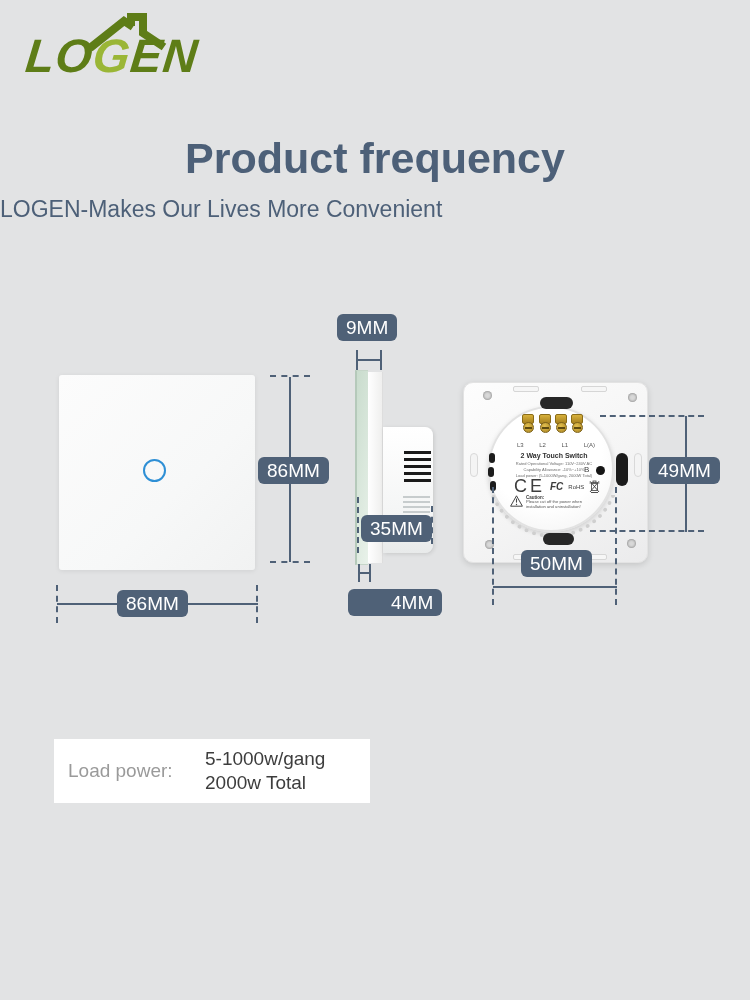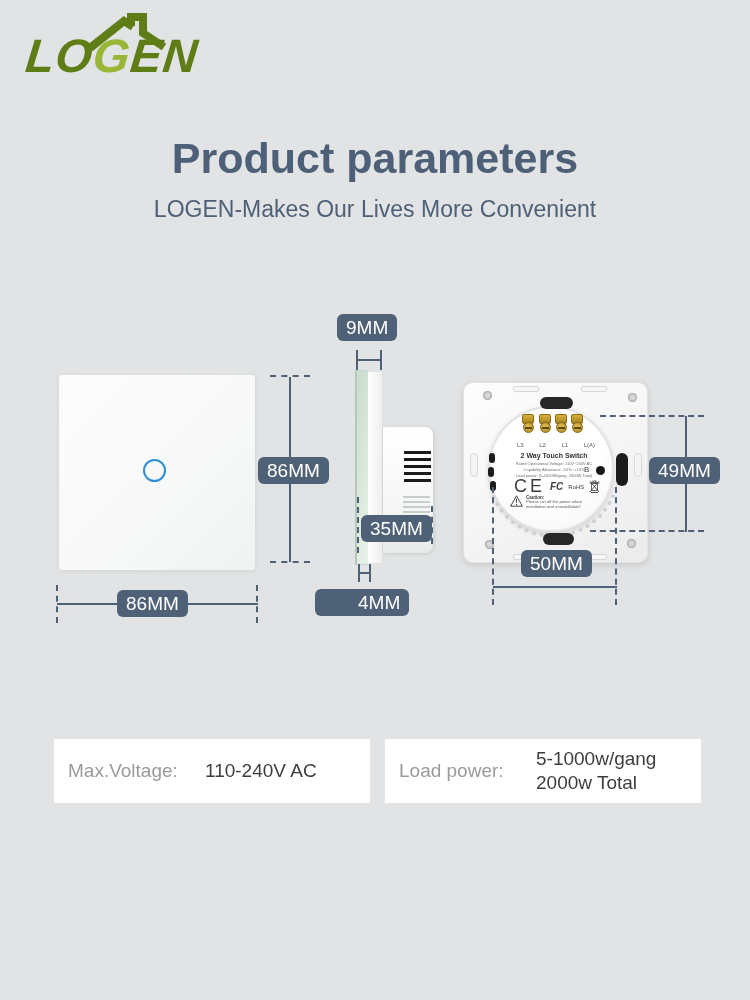--- a/index.html
+++ b/index.html
@@ -26,21 +26,21 @@
   }
   .logo-text .g{color:var(--logo-light);}
   .logo-roof{position:absolute;left:60px;top:2px;}
   
   .title{
     position:absolute;left:0;top:134px;width:750px;
     text-align:center;font-size:43px;font-weight:bold;color:var(--title);
   }
   .subtitle{
     position:absolute;left:0;top:196px;width:750px;
-    text-align:center;font-size:23px;font-weight:normal;color:var(--title);
+    text-align:left;font-size:23px;font-weight:normal;color:var(--title);
   }
   
   .badge{
     position:absolute;background:var(--accent);color:#fff;
     font-size:19px;line-height:1;padding:4px 9px;border-radius:6px;
     white-space:nowrap;z-index:6;
   }
   .solid-v{position:absolute;width:2px;background:var(--accent);z-index:4;}
   .solid-h{position:absolute;height:2px;background:var(--accent);z-index:4;}
   .dash-v{position:absolute;width:0;border-left:2px dashed var(--accent);z-index:4;}
@@ -169,21 +169,21 @@
 <div class="logo">
   <div class="logo-text">
     <span>LO</span><span class="g">G</span><span>EN</span>
   </div>
   <svg class="logo-roof" width="86" height="40" viewBox="0 0 86 40">
     <polyline points="6,36 40,9 49,15" fill="none" stroke="#5e7d17" stroke-width="8" stroke-linejoin="miter"></polyline>
     <polyline points="47,14 47,5 59,5 59,21 80,35" fill="none" stroke="#5e7d17" stroke-width="8"></polyline>
   </svg>
 </div>
 
-<div class="title">Product parameters</div>
+<div class="title">Product frequency</div>
 <div class="subtitle">LOGEN-Makes Our Lives More Convenient</div>
 
 <div class="front-panel"></div>
 <div class="touch-ring"></div>
 
 <div class="dash-h" style="left:270px;top:375px;width:40px;"></div>
 <div class="dash-h" style="left:270px;top:561px;width:40px;"></div>
 <div class="solid-v" style="left:289px;top:377px;height:185px;"></div>
 <div class="badge" style="left:258px;top:457px;">86MM</div>
 
@@ -203,21 +203,21 @@
 <div class="side-vents"></div>
 <div class="side-ribs"></div>
 
 <div class="dash-v" style="left:357px;top:497px;height:56px;"></div>
 <div class="dash-v" style="left:431px;top:506px;height:38px;"></div>
 <div class="badge" style="left:361px;top:515px;">35MM</div>
 
 <div class="solid-v" style="left:358px;top:564px;height:18px;"></div>
 <div class="solid-v" style="left:369px;top:564px;height:18px;"></div>
 <div class="solid-h" style="left:358px;top:572px;width:13px;"></div>
-<div class="badge" style="left:315px;top:589px;padding-left:43px;">4MM</div>
+<div class="badge" style="left:348px;top:589px;padding-left:43px;">4MM</div>
 
 <div class="back-plate">
   <div class="screw" style="left:19px;top:8px;"></div>
   <div class="screw" style="left:164px;top:10px;"></div>
   <div class="screw" style="left:21px;top:157px;"></div>
   <div class="screw" style="left:163px;top:156px;"></div>
   <div class="tab" style="left:49px;top:3px;"></div>
   <div class="tab" style="left:117px;top:3px;"></div>
   <div class="tab" style="left:49px;top:171px;"></div>
   <div class="tab" style="left:117px;top:171px;"></div>
@@ -287,21 +287,17 @@
 <div class="solid-v" style="left:685px;top:416px;height:116px;"></div>
 <div class="badge" style="left:649px;top:457px;">49MM</div>
 
 <div class="dash-v" style="left:492px;top:487px;height:118px;"></div>
 <div class="dash-v" style="left:615px;top:487px;height:118px;"></div>
 <div class="solid-h" style="left:493px;top:586px;width:124px;"></div>
 <div class="badge" style="left:521px;top:550px;text-align:right;">50MM</div>
 
 <div class="specs">
   <div class="spec-cell">
-    <span class="spec-label">Max.Voltage:</span>
-    <span class="spec-value">110-240V AC</span>
-  </div>
-  <div class="spec-cell">
     <span class="spec-label">Load power:</span>
     <span class="spec-value">5-1000w/gang
 2000w Total</span>
   </div>
 </div>
 
 </body></html>

